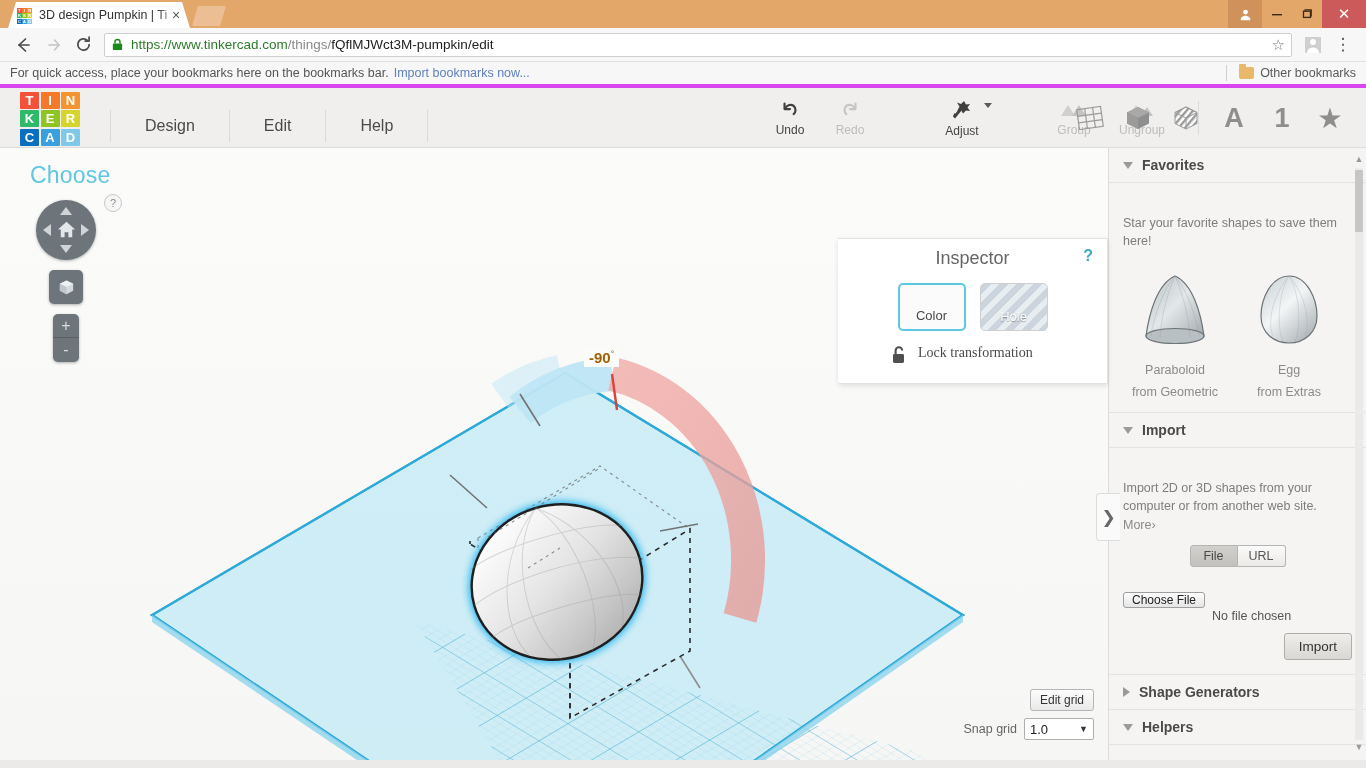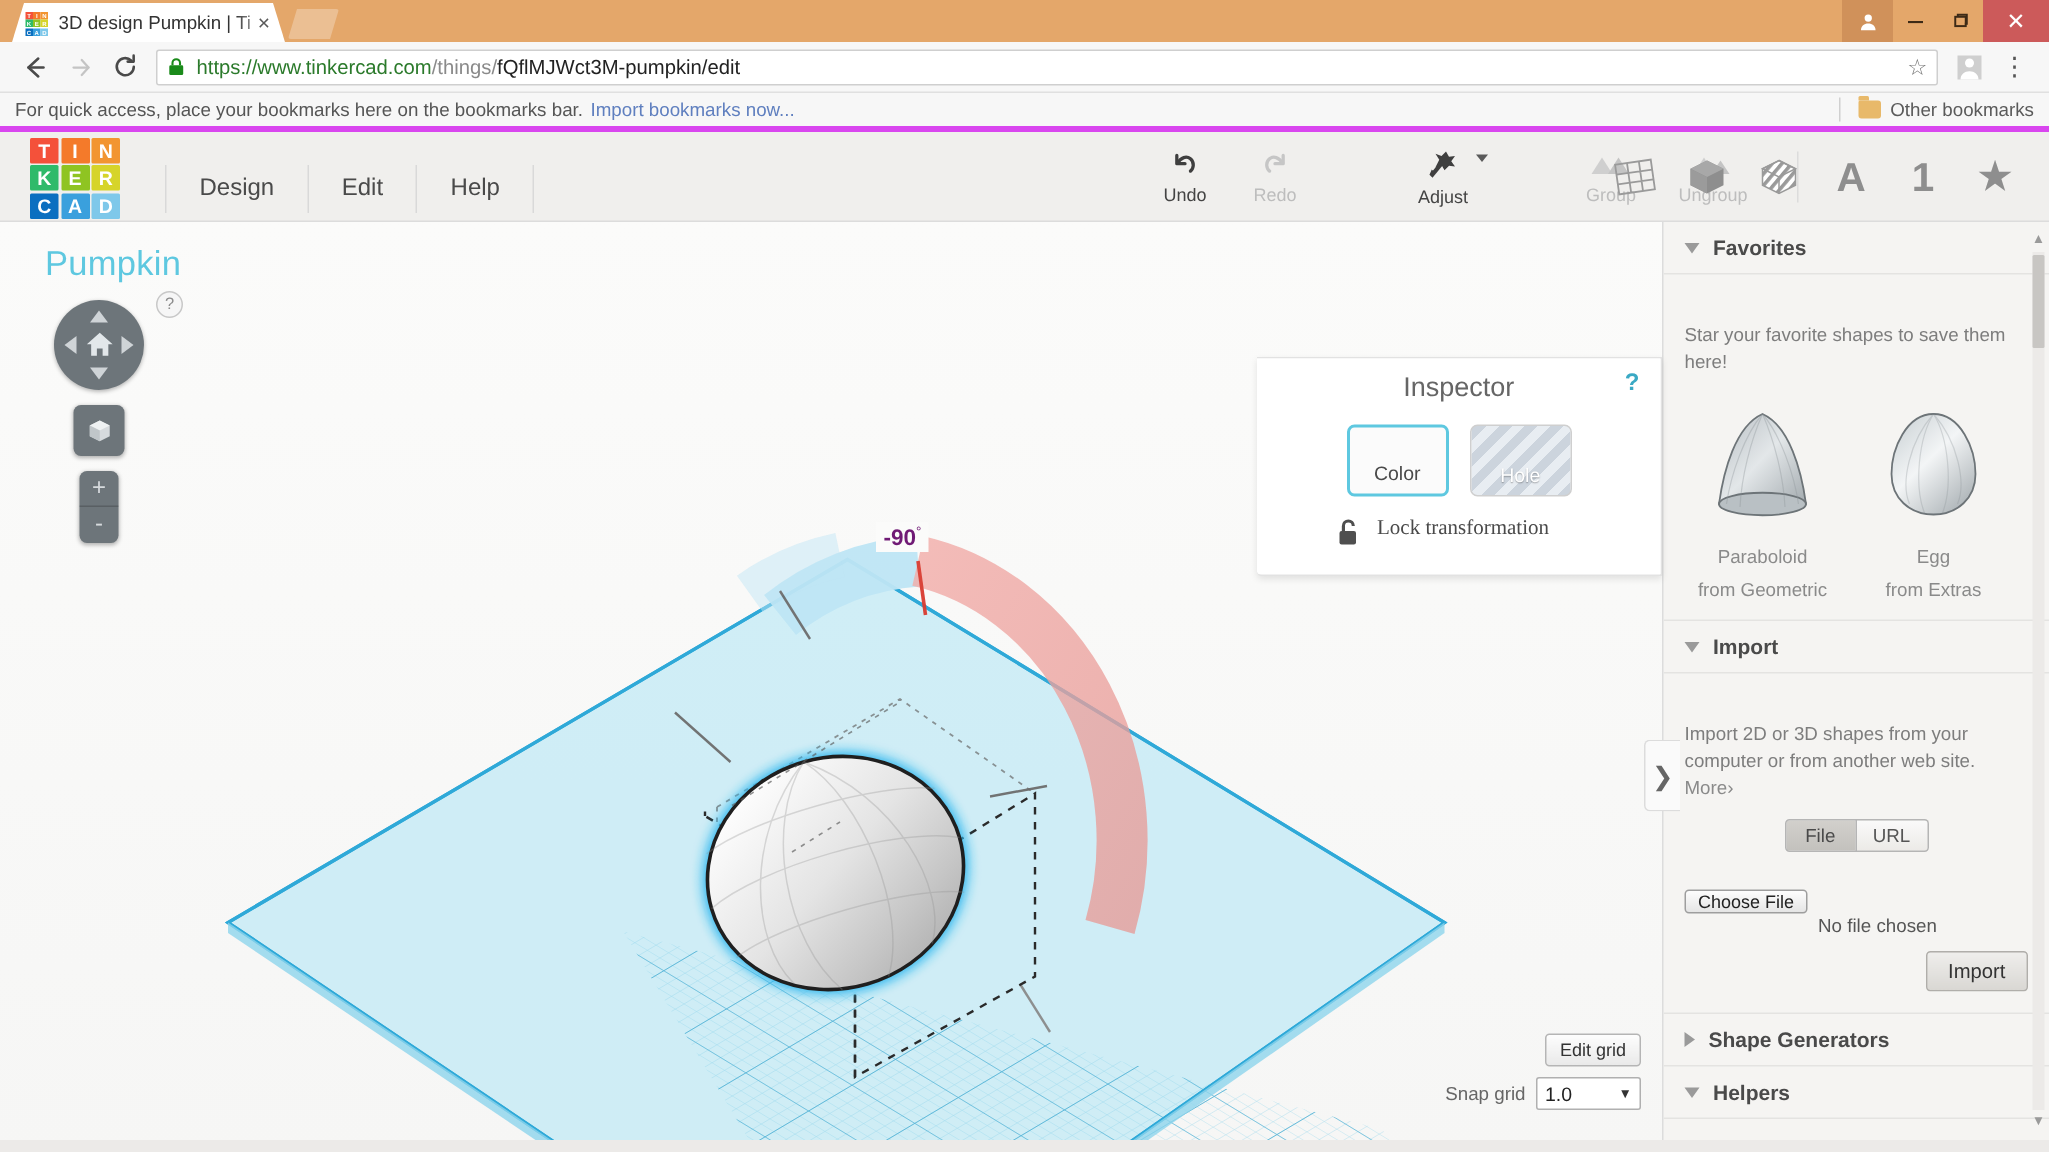--- a/index.html
+++ b/index.html
@@ -99,21 +99,21 @@
     display: grid; grid-template-columns: repeat(3, 19px); grid-template-rows: repeat(3, 17px);
     gap: 1.5px;
   }
   .tc-logo span {
     color: #fff; font-weight: bold; font-size: 13px;
     display: flex; align-items: center; justify-content: center;
     border-radius: 1px;
   }
   .tc-menu { display: flex; align-items: center; margin-left: 28px; height: 32px; }
   .tc-menu-item {
-    font-size: 16px; color: #4a4a4a; padding: 0 22px; line-height: 32px;
+    font-size: 16px; color: #4a4a4a; padding: 0 34px; line-height: 32px;
     border-right: 1px solid #d9d9d9;
     margin-top: 17px;
   }
   .tc-menu-item:first-child { border-left: 1px solid #d9d9d9; }
 
   .tc-tools {
     position: absolute; left: 760px; top: 0; height: 60px; display: flex; align-items: center;
   }
   .tool {
     width: 60px; height: 58px; display: flex; flex-direction: column;
@@ -172,21 +172,21 @@
     box-shadow: 0 1px 3px rgba(0,0,0,.3); overflow: hidden;
   }
   .nav-zoom div {
     height: 24px; color: #d6dadd; font-size: 16px; text-align: center; line-height: 24px;
   }
   .nav-zoom div:first-child { border-bottom: 1px solid #595f63; }
 
   
   .angle-label {
     position: absolute; left: 584px; top: 200px; background: #fbfbfa;
-    font-size: 15px; font-weight: bold; color: #701a75; padding: 1px 5px; z-index: 8;
+    font-size: 15px; font-weight: bold; color: #a16207; padding: 1px 5px; z-index: 8;
   }
   .angle-label sup { font-size: 9px; font-weight: normal; }
 
   
   .gridctl { position: absolute; right: 14px; bottom: 28px; text-align: right; }
   .btn-editgrid {
     font-size: 12px; color: #333; background: linear-gradient(#fdfdfd,#e9e9e9);
     border: 1px solid #b5b5b5; border-radius: 3px; padding: 3px 9px; display: inline-block;
   }
   .snaprow { display: flex; align-items: center; gap: 7px; margin-top: 7px; justify-content: flex-end; }
@@ -548,21 +548,21 @@
             <path d="M478 398 C512 384 602 384 636 398"></path>
           </g>
 
           <g stroke="#5a5a5a" stroke-width="1.1" stroke-dasharray="3 4" fill="none" opacity="0.65">
             <path d="M488,389 L600,320"></path>
             <path d="M528,420 L560,400"></path>
           </g>
         </g>
       </svg>
 
-      <div class="doc-title">Pumpkin</div>
+      <div class="doc-title">Choose</div>
 
       <div class="angle-label">
         <span>-90</span><sup>°</sup>
       </div>
 
       <div class="navwidget">
         <div class="nav-circle">
           <span class="nav-arrow nav-up"></span>
           <span class="nav-arrow nav-down"></span>
           <span class="nav-arrow nav-left"></span>

